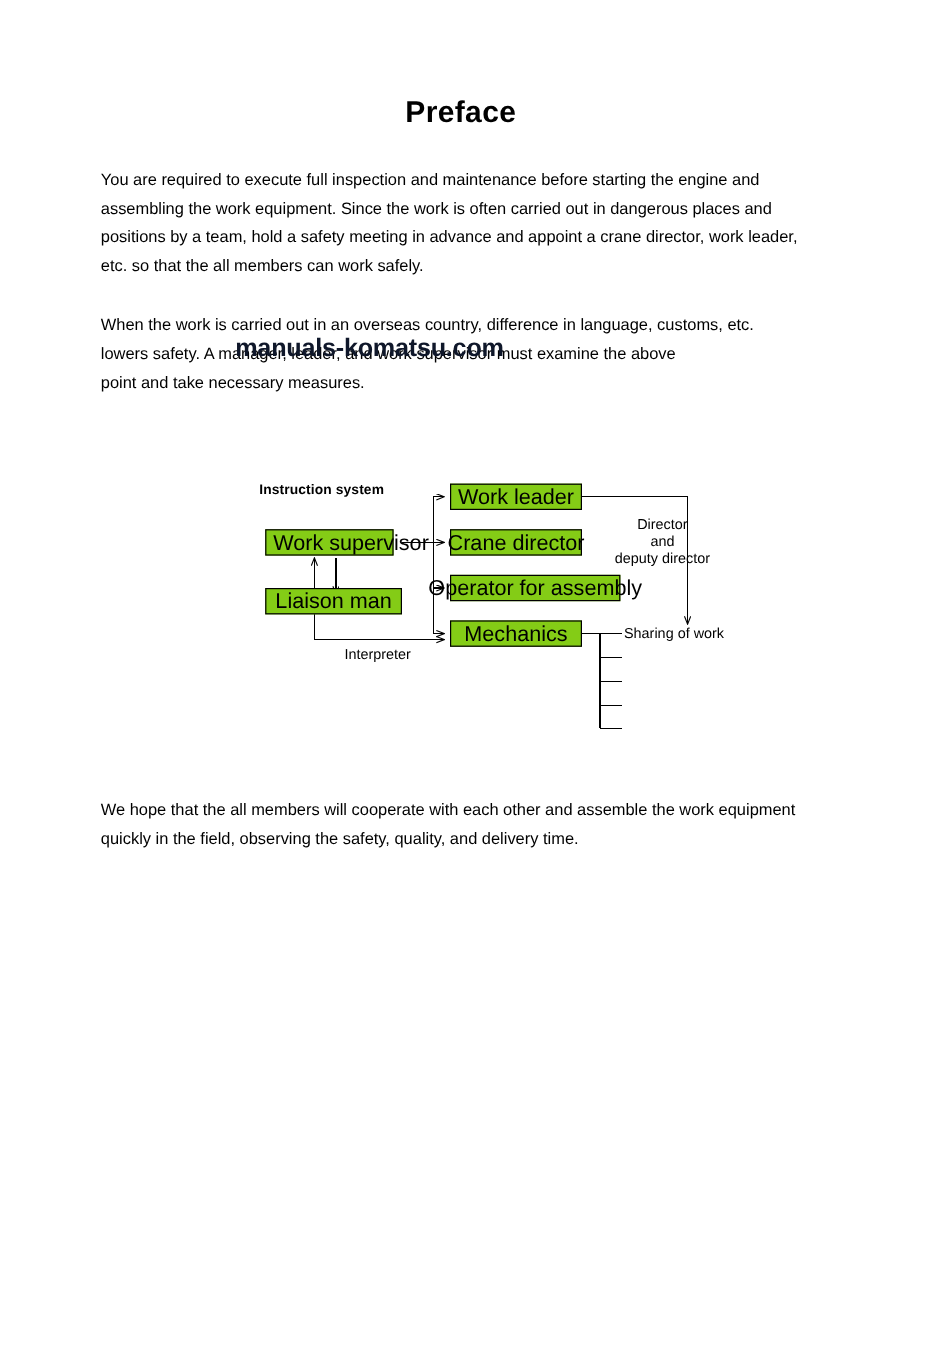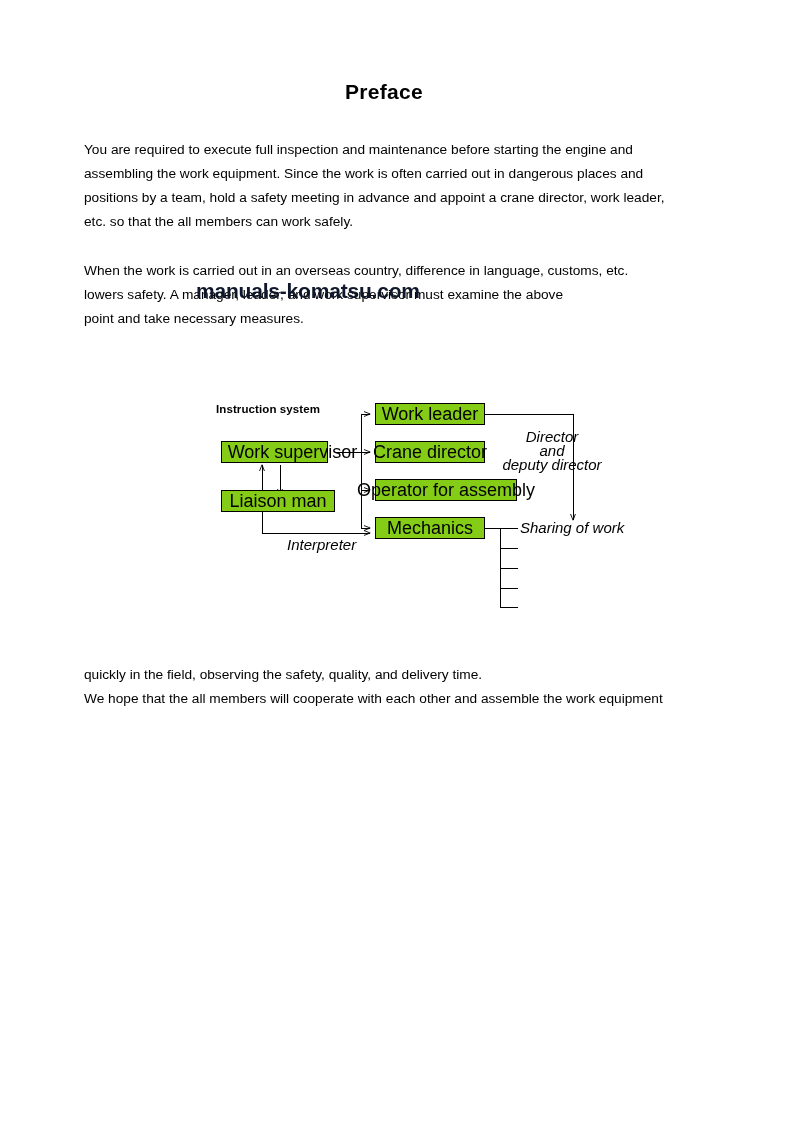--- a/index.html
+++ b/index.html
@@ -16,21 +16,21 @@
     overflow: hidden;
   }
 
   
   .page-title {
     position: absolute;
     left: 0;
     top: 80px;
     width: 768px;
     text-align: center;
-    font-size: 21px;
+    font-size: 25px;
     font-weight: bold;
     letter-spacing: 0.3px;
   }
 
   
   .para {
     position: absolute;
     left: 84px;
     width: 663px;
     font-size: 13.7px;
@@ -80,24 +80,23 @@
     font-size: 18px;
     line-height: 1;
     display: flex;
     align-items: center;
     justify-content: center;
     box-sizing: border-box;
     white-space: nowrap;
   }
   .dlabel {
     position: absolute;
-    font-size: 15px;
+    font-size: 12px;
     line-height: 14px;
     white-space: nowrap;
-    font-style: italic;
   }
   .dlabel.center { text-align: center; }
   svg.wires {
     position: absolute;
     left: 0;
     top: 0;
     width: 430px;
     height: 240px;
     overflow: visible;
   }
@@ -201,15 +200,15 @@
     <div>Director</div>
     <div>and</div>
     <div>deputy director</div>
   </div>
 
   <div class="dlabel" style="left:320px; top:141px;">Sharing of work</div>
 
 </div>
 
 <div class="para p3">
+  <div class="lastline">We hope that the all members will cooperate with each other and assemble the work equipment</div>
   <div class="lastline">quickly in the field, observing the safety, quality, and delivery time.</div>
-  <div class="lastline">We hope that the all members will cooperate with each other and assemble the work equipment</div>
 </div>
 
 </body></html>

